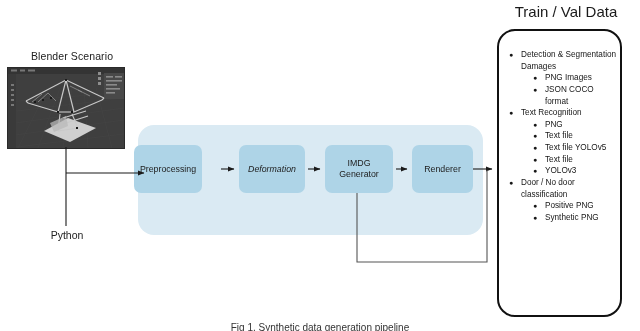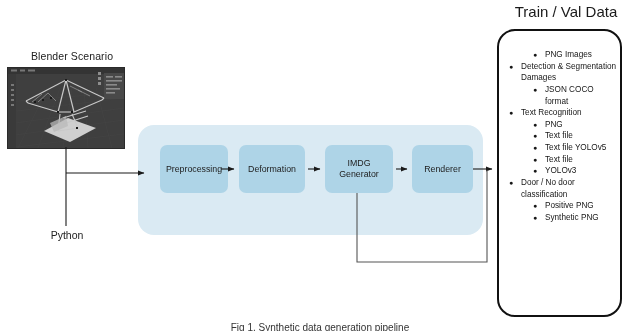--- a/index.html
+++ b/index.html
@@ -34,22 +34,22 @@
     position:absolute;left:138px;top:125px;width:345px;height:110px;
     background:#daeaf3;border-radius:16px;
   }
   .stage{
     position:absolute;top:145px;height:48px;
     background:#aed4e7;border-radius:7px;
     display:flex;align-items:center;justify-content:center;
     text-align:center;font-size:8.8px;color:#1d1d1d;line-height:1.25;
     padding:0 3px;box-sizing:border-box;
   }
-  .stage-pre{left:160px;width:68px;}
-  .stage-def{left:239px;width:66px;}
+  .stage-pre{left:134px;width:68px;}
+  .stage-def{left:239px;width:66px;font-style:italic;}
   .stage-imdg{left:325px;width:68px;}
   .stage-rend{left:412px;width:61px;}
 
   
   .tv-title{
     position:absolute;left:492px;top:3px;width:148px;text-align:center;
     font-size:15px;color:#1a1a1a;
   }
   .tv-box{
     position:absolute;left:497px;top:29px;width:125px;height:288px;
@@ -197,58 +197,58 @@
 
     <path d="M473,169 L492,169" stroke="#1a1a1a" stroke-width="1.1" fill="none" marker-end="url(#ah)"></path>
 
     <path d="M357,193 L357,262 L487,262 L487,170" stroke="#555" stroke-width="1.1" fill="none"></path>
   </svg>
 
   <div class="tv-title">Train / Val Data</div>
 
   <div class="tv-box">
     <div class="tv-list">
+      <div class="li l1">
+          <span class="bullet">●</span>
+          <span class="li-txt">Detection &amp; Segmentation Damages</span>
+        </div>
       <div class="li l2">
           <span class="bullet">●</span>
           <span class="li-txt">PNG Images</span>
         </div>
+      <div class="li l2">
+          <span class="bullet">●</span>
+          <span class="li-txt">JSON COCO format</span>
+        </div>
       <div class="li l1">
           <span class="bullet">●</span>
-          <span class="li-txt">Detection &amp; Segmentation Damages</span>
-        </div>
-      <div class="li l2">
-          <span class="bullet">●</span>
-          <span class="li-txt">JSON COCO format</span>
+          <span class="li-txt">Text Recognition</span>
+        </div>
+      <div class="li l2">
+          <span class="bullet">●</span>
+          <span class="li-txt">PNG</span>
+        </div>
+      <div class="li l2">
+          <span class="bullet">●</span>
+          <span class="li-txt">Text file</span>
+        </div>
+      <div class="li l2">
+          <span class="bullet">●</span>
+          <span class="li-txt">Text file YOLOv5</span>
+        </div>
+      <div class="li l2">
+          <span class="bullet">●</span>
+          <span class="li-txt">Text file</span>
+        </div>
+      <div class="li l2">
+          <span class="bullet">●</span>
+          <span class="li-txt">YOLOv3</span>
         </div>
       <div class="li l1">
           <span class="bullet">●</span>
-          <span class="li-txt">Text Recognition</span>
-        </div>
-      <div class="li l2">
-          <span class="bullet">●</span>
-          <span class="li-txt">PNG</span>
-        </div>
-      <div class="li l2">
-          <span class="bullet">●</span>
-          <span class="li-txt">Text file</span>
-        </div>
-      <div class="li l2">
-          <span class="bullet">●</span>
-          <span class="li-txt">Text file YOLOv5</span>
-        </div>
-      <div class="li l2">
-          <span class="bullet">●</span>
-          <span class="li-txt">Text file</span>
-        </div>
-      <div class="li l2">
-          <span class="bullet">●</span>
-          <span class="li-txt">YOLOv3</span>
-        </div>
-      <div class="li l1">
-          <span class="bullet">●</span>
           <span class="li-txt">Door / No door classification</span>
         </div>
       <div class="li l2">
           <span class="bullet">●</span>
           <span class="li-txt">Positive PNG</span>
         </div>
       <div class="li l2">
           <span class="bullet">●</span>
           <span class="li-txt">Synthetic PNG</span>
         </div>

